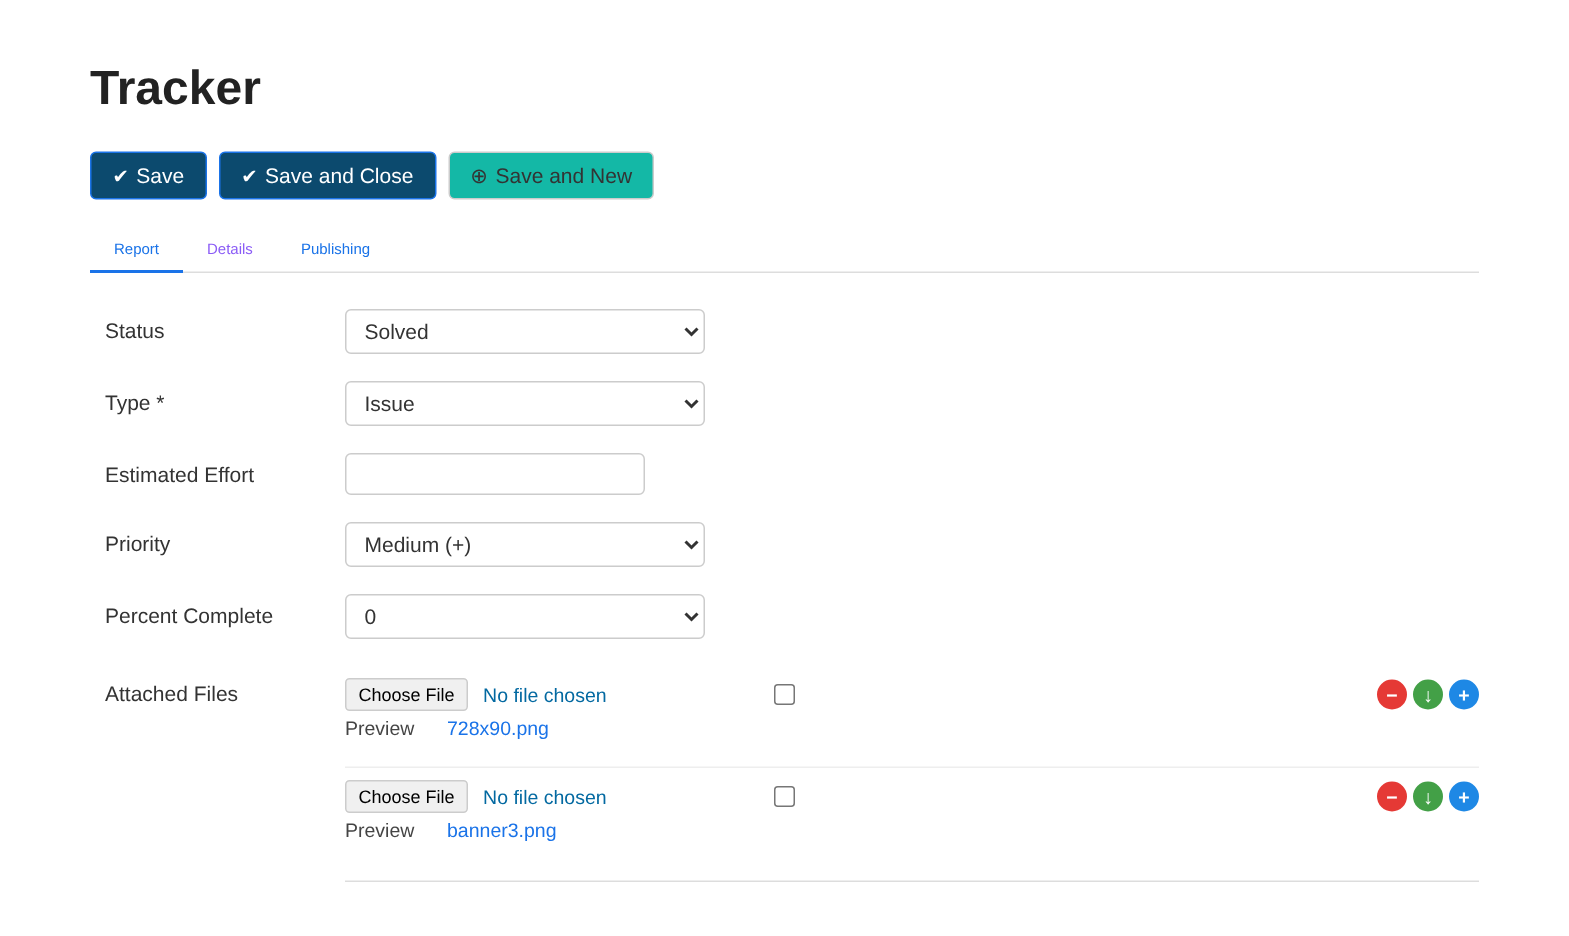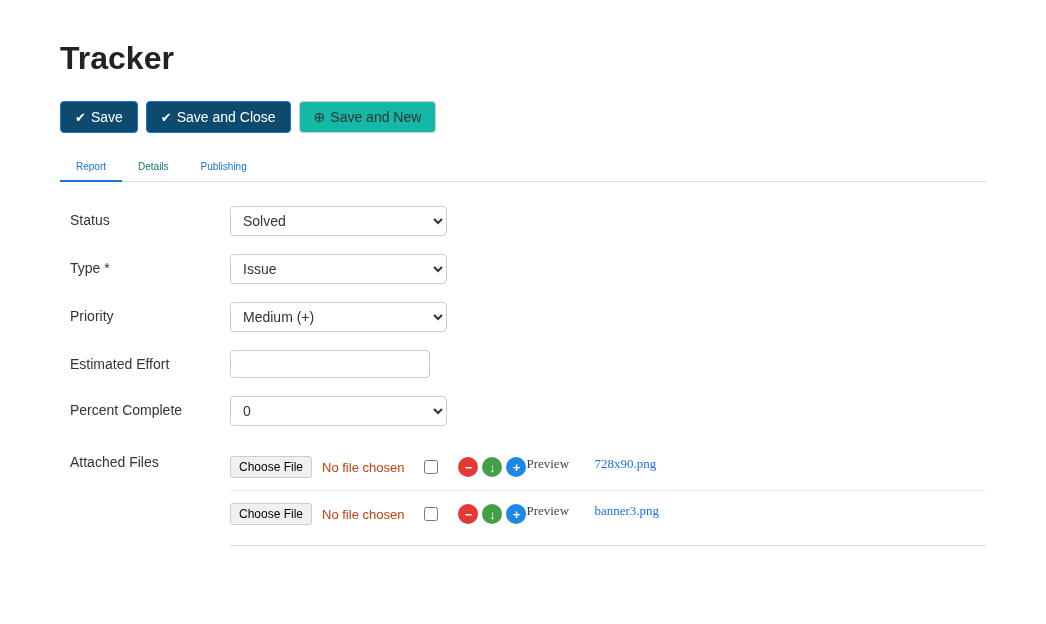--- a/index.html
+++ b/index.html
@@ -69,42 +69,42 @@
       color: #555;
       border-bottom: 2px solid transparent;
       margin-bottom: -1px;
     }
     .tab.active {
       color: #1a73e8;
       border-bottom: 2px solid #1a73e8;
       font-weight: 500;
     }
     .tab.plain {
-      color: #0f766e;
+      color: #8b5cf6;
     }
     .form-body {
       padding-left: 10px;
     }
     .form-row {
       display: flex;
       align-items: flex-start;
       margin-bottom: 18px;
     }
     .form-label {
       width: 160px;
       min-width: 160px;
       padding-top: 6px;
       color: #333;
       font-size: 14px;
     }
     .form-control-wrap {
       flex: 1;
     }
     select.form-select {
-      width: 217px;
+      width: 240px;
       padding: 5px 8px;
       border: 1px solid #ccc;
       border-radius: 4px;
       background: #fff;
       font-size: 14px;
       color: #333;
       appearance: auto;
     }
     input.form-input {
       width: 200px;
@@ -117,21 +117,21 @@
     .choose-file-btn {
       padding: 3px 8px;
       border: 1px solid #ccc;
       border-radius: 3px;
       background: #f0f0f0;
       font-size: 12px;
       cursor: pointer;
     }
     .no-file-text {
       font-size: 13px;
-      color: #c2410c;
+      color: #0369a1;
     }
     .file-checkbox {
       width: 14px;
       height: 14px;
     }
     .file-actions {
       display: flex;
       gap: 4px;
       margin-left: auto;
     }
@@ -148,21 +148,20 @@
       border: none;
     }
     .circle-red { background: #e53935; color: #fff; }
     .circle-green { background: #43a047; color: #fff; }
     .circle-blue { background: #1e88e5; color: #fff; }
     .preview-row {
       display: flex;
       align-items: center;
       gap: 8px;
       padding: 4px 0 10px 0;
-      font-family: Liberation Serif, serif;
     }
     .preview-label {
       font-size: 13px;
       color: #444;
       width: 60px;
     }
     .preview-link {
       color: #1a73e8;
       font-size: 13px;
       text-decoration: none;
@@ -174,21 +173,21 @@
     }
     .files-wrap {
       display: flex;
       flex-direction: column;
       flex: 1;
       border-bottom: 1px solid #ddd;
       padding-bottom: 8px;
     }
     .single-file-block {
       display: flex;
-      flex-direction: row;
+      flex-direction: column;
       padding: 8px 0;
       border-bottom: 1px solid #eee;
     }
     .single-file-block:last-child {
       border-bottom: none;
     }
     .single-file-top {
       display: flex;
       align-items: center;
       gap: 10px;
@@ -244,35 +243,35 @@
         <select class="form-select">
           <option>Issue</option>
           <option>Bug</option>
           <option>Feature</option>
           <option>Task</option>
         </select>
       </div>
     </div>
 
     <div class="form-row">
+      <div class="form-label">Estimated Effort</div>
+      <div class="form-control-wrap">
+        <input type="text" class="form-input" value="" style="">
+      </div>
+    </div>
+
+    <div class="form-row">
       <div class="form-label">Priority</div>
       <div class="form-control-wrap">
         <select class="form-select">
           <option>Low</option>
           <option selected="">Medium (+)</option>
           <option>High</option>
           <option>Critical</option>
         </select>
-      </div>
-    </div>
-
-    <div class="form-row">
-      <div class="form-label">Estimated Effort</div>
-      <div class="form-control-wrap">
-        <input type="text" class="form-input" value="" style="">
       </div>
     </div>
 
     <div class="form-row">
       <div class="form-label">Percent Complete</div>
       <div class="form-control-wrap">
         <select class="form-select">
           <option selected="">0</option>
           <option>10</option>
           <option>20</option>

